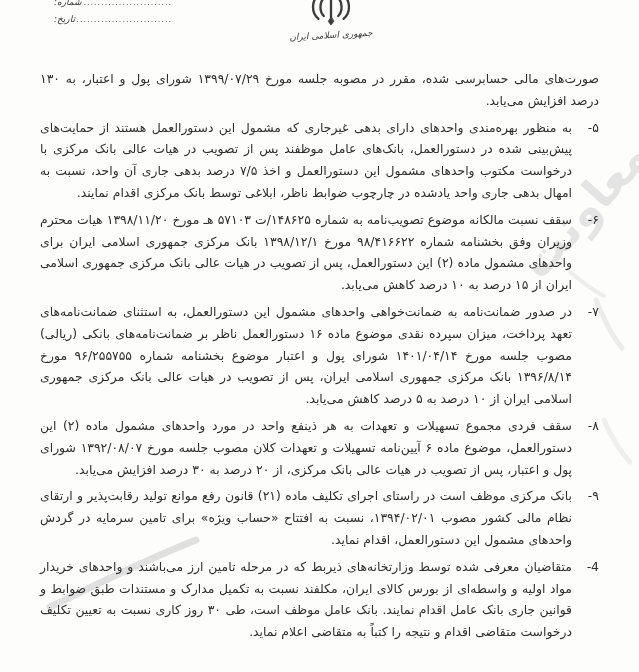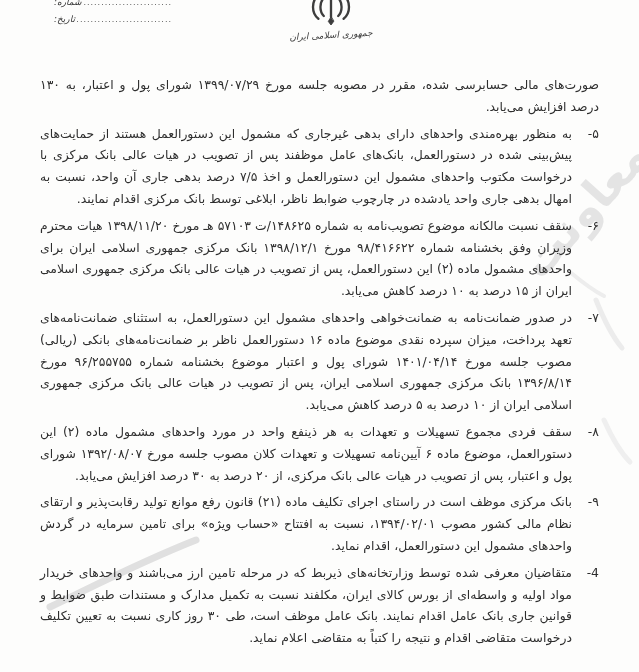--- a/index.html
+++ b/index.html
@@ -68,21 +68,21 @@
   }
   .wm-svg{
     position:absolute;inset:0;
     width:639px;height:672px;
     pointer-events:none;
     z-index:0;
   }
   
   .doc-body{
     position:absolute;
-    top:74px;right:40px;left:40px;
+    top:68px;right:40px;left:40px;
     z-index:1;
     font-size:12.4px;
     line-height:21.8px;
     text-align:justify;
     text-justify:inter-word;
   }
   .intro{margin:0 0 5px 0;}
   .item{
     position:relative;
     padding-right:27px;

